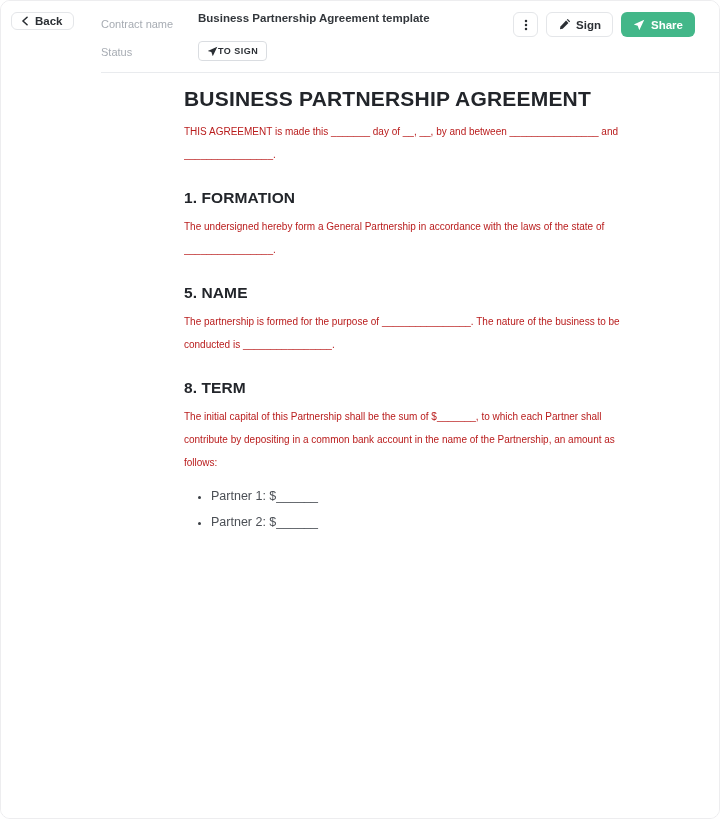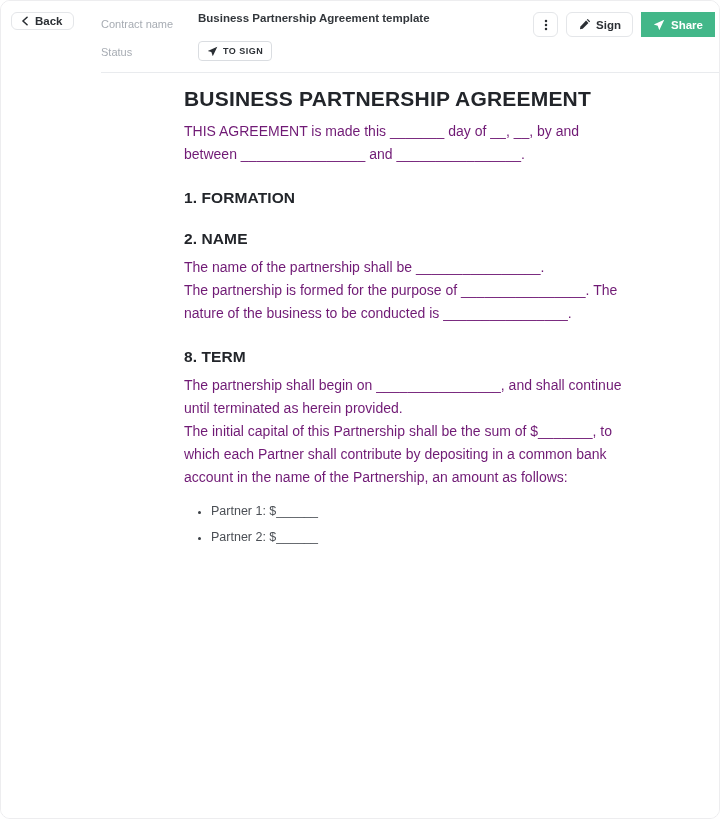--- a/index.html
+++ b/index.html
@@ -62,34 +62,33 @@
     font-weight: 700;
     color: #33373c;
     cursor: text;
   }
   .status-badge {
     position: absolute;
     left: 197px; top: 40px;
     height: 20px;
     display: inline-flex;
     align-items: center;
-    gap: 5px;
     padding: 0 8px;
     border: 1px solid #dadde1;
     border-radius: 4px;
     background: #fff;
     font-size: 9px;
     font-weight: 800;
     letter-spacing: 0.5px;
     color: #2b2f34;
     cursor: pointer;
   }
   .header-actions {
     position: absolute;
-    right: 4px; top: 11px;
+    right: 24px; top: 11px;
     display: flex;
     align-items: center;
     gap: 8px;
   }
   .icon-btn {
     width: 25px; height: 25px;
     display: inline-flex;
     align-items: center;
     justify-content: center;
     border: 1px solid #e4e6e9;
@@ -112,21 +111,21 @@
     color: #2b2f34;
     cursor: pointer;
   }
   .share-btn {
     height: 25px;
     display: inline-flex;
     align-items: center;
     gap: 6px;
     padding: 0 12px;
     border: none;
-    border-radius: 0;
+    border-radius: 6px;
     background: var(--accent-color, #43b789);
     font-size: 11.5px;
     font-weight: 700;
     color: #fff;
     cursor: pointer;
   }
 
   
   .doc {
     position: absolute;
@@ -139,23 +138,23 @@
   .doc-title {
     margin: 14px 0 9px;
     font-size: 21px;
     font-weight: 800;
     letter-spacing: 0.2px;
     color: #22252a;
     cursor: text;
   }
   .doc p {
     margin: 0;
-    font-size: 14px;
+    font-size: 10px;
     line-height: 23px;
-    color: #701a75;
+    color: #b91c1c;
     cursor: text;
   }
   .doc h2 {
     margin: 23px 0 8px;
     font-size: 15.5px;
     font-weight: 800;
     letter-spacing: 0.1px;
     color: #22252a;
     cursor: text;
   }
@@ -243,35 +242,34 @@
     <div class="header-divider"></div>
   </div>
 
   <div class="doc">
 
     <h1 class="doc-title">BUSINESS PARTNERSHIP AGREEMENT</h1>
     <p>THIS AGREEMENT is made this _______ day of __, __, by and between ________________ and ________________.</p>
 
     <section>
       <h2>1. FORMATION</h2>
-    </section>
-
-    <section>
-      <h2>2. NAME</h2>
-      <p>The name of the partnership shall be ________________.</p>
+      <p>The undersigned hereby form a General Partnership in accordance with the laws of the state of ________________.</p>
+    </section>
+
+    <section>
+      <h2>5. NAME</h2>
     </section>
 
     <section>
       <p>The partnership is formed for the purpose of ________________. The nature of the business to be conducted is ________________.</p>
     </section>
 
 
     <section>
       <h2>8. TERM</h2>
-      <p>The partnership shall begin on ________________, and shall continue until terminated as herein provided.</p>
     </section>
 
     <section>
       <p>The initial capital of this Partnership shall be the sum of $_______, to which each Partner shall contribute by depositing in a common bank account in the name of the Partnership, an amount as follows:</p>
       <ul>
         <li>Partner 1: $______</li>
         <li>Partner 2: $______</li>
       </ul>
     </section>
 

